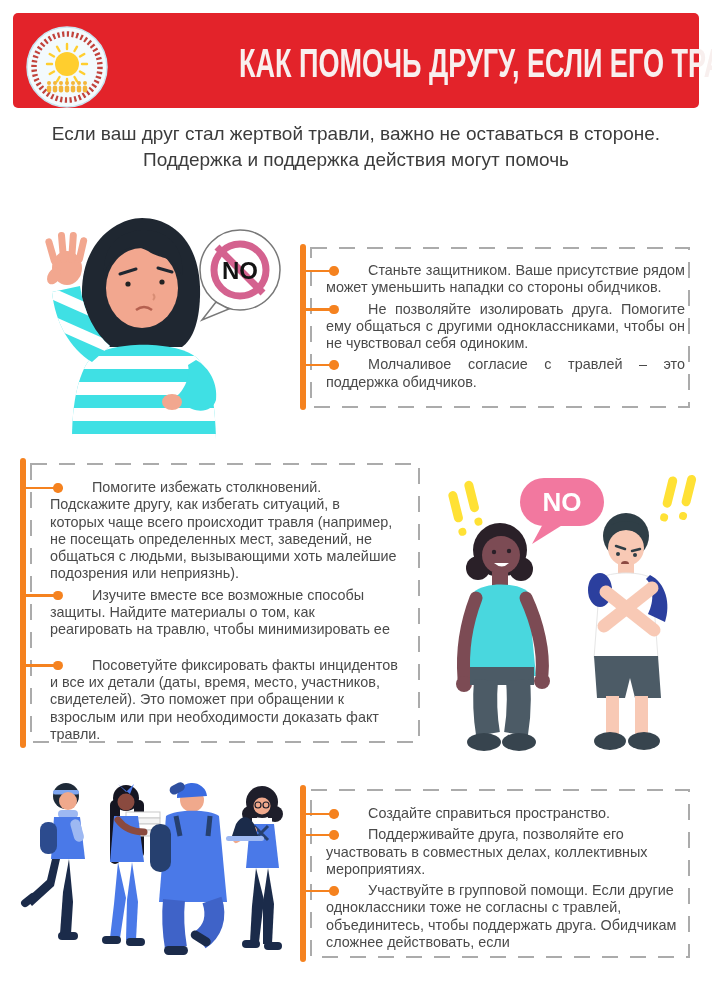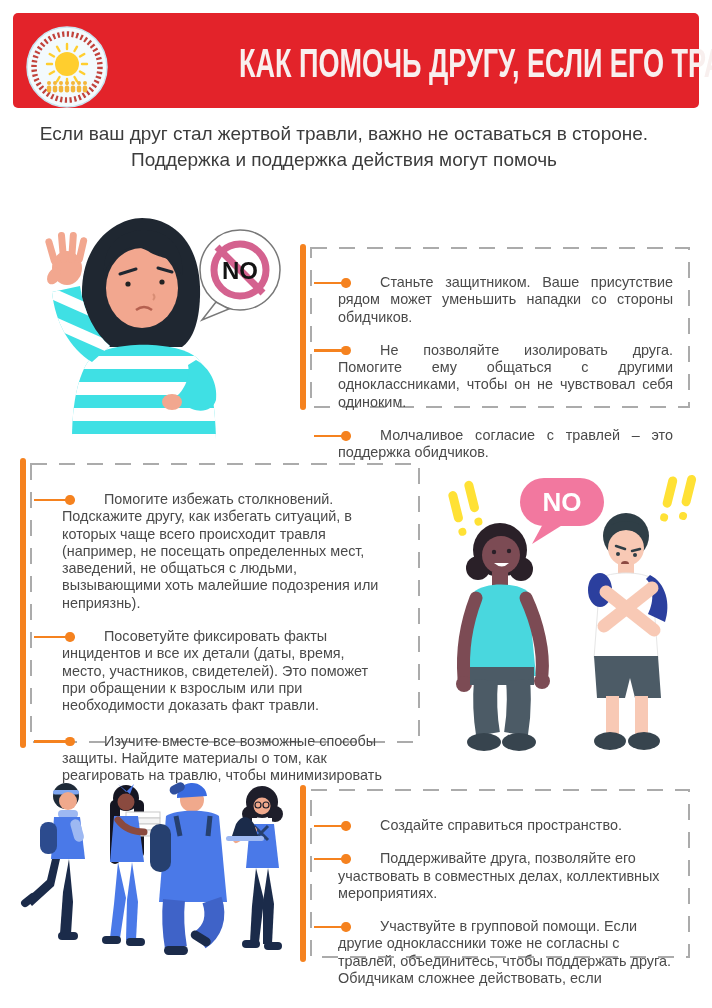--- a/index.html
+++ b/index.html
@@ -7,28 +7,28 @@
           font-family:"Liberation Sans","DejaVu Sans",sans-serif;}
   .abs{position:absolute;}
 
   
   .header-band{left:13px;top:13px;width:686px;height:95px;background:#E3232A;border-radius:5px;}
   .page-title{left:100px;right:100px;top:40px;text-align:center;color:#F8EFEE;
               font-weight:bold;font-size:41px;white-space:nowrap;}
   .page-title>span{display:inline-block;transform:scaleX(.66);transform-origin:50% 50%;}
 
   
-  .intro{left:8px;top:121px;width:672px;text-align:center;color:#3C3C3C;
+  .intro{left:20px;top:121px;width:672px;text-align:center;color:#3C3C3C;
          font-size:19px;line-height:26px;}
 
   
   .obar{width:6px;background:#F5821F;border-radius:3px;}
 
   
-  .items p{position:relative;margin:16px;color:#4A4A4A;font-size:14.4px;line-height:17.3px;
+  .items p{position:relative;margin:4px;color:#4A4A4A;font-size:14.4px;line-height:17.3px;
            text-indent:42px;}
   .items p::before{content:"";position:absolute;left:3px;top:4px;width:9.5px;height:9.5px;
            border-radius:50%;background:#F5821F;}
   .items p::after{content:"";position:absolute;left:-24px;top:7.5px;width:30px;height:2.5px;
            background:#F5821F;}
   .items.justify p{text-align:justify;}
   .sec2-items p::after{left:-28px;width:34px;}
   .sec2-items p:nth-child(3){margin-top:18px;}
 
   svg{display:block;}
@@ -153,22 +153,22 @@
       </div>
   </div>
 
   <div class="abs obar" style="left:20px;top:458px;height:290px;"></div>
   <svg class="abs" style="left:30px;top:463px;" width="390" height="280">
     <rect x="1" y="1" width="388" height="278" fill="none" stroke="#ABABAB" stroke-width="2" stroke-dasharray="16 12"></rect>
   </svg>
   <div class="abs items sec2-items" style="left:46px;top:475px;width:356px;">
     <div>
         <p>Помогите избежать столкновений. Подскажите другу, как избегать ситуаций, в которых чаще всего происходит травля (например, не посещать определенных мест, заведений, не общаться с людьми, вызывающими хоть малейшие подозрения или неприязнь).</p>
+        <p>Изучите вместе все возможные способы защиты. Найдите материалы о том, как реагировать на травлю, чтобы минимизировать ее</p>
         <p>Посоветуйте фиксировать факты инцидентов и все их детали (даты, время, место, участников, свидетелей). Это поможет при обращении к взрослым или при необходимости доказать факт травли.</p>
-        <p>Изучите вместе все возможные способы защиты. Найдите материалы о том, как реагировать на травлю, чтобы минимизировать ее</p>
       </div>
   </div>
 
   <div class="abs" style="left:428px;top:462px;width:278px;height:292px;">
     <svg width="278" height="292" viewBox="0 0 278 292">
 
       <g fill="#FFE135" transform="rotate(-14 40 55)">
         <rect x="26" y="26" width="9" height="32" rx="4.5"></rect>
           <rect x="27" y="64" width="8" height="8" rx="4"></rect>
         <rect x="44" y="20" width="9" height="32" rx="4.5"></rect>

